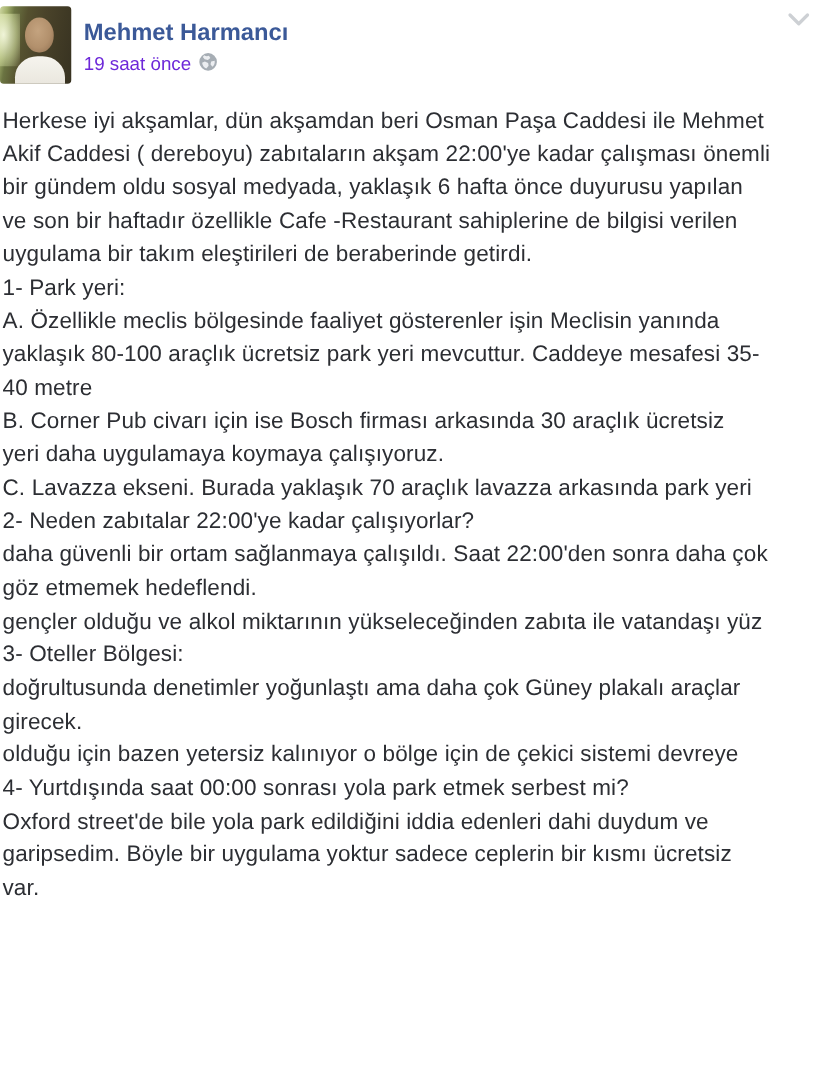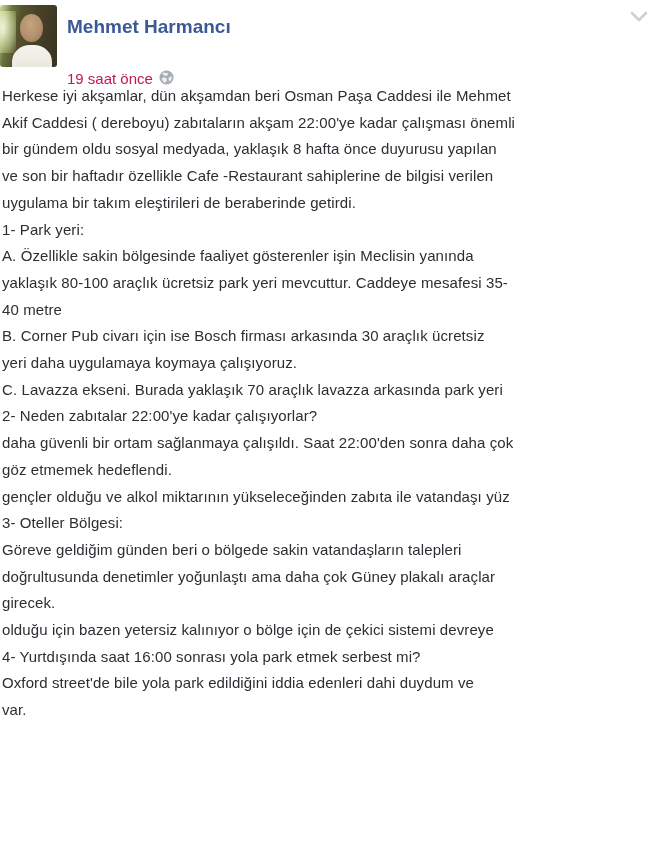--- a/index.html
+++ b/index.html
@@ -52,21 +52,21 @@
     position: absolute; left: 630px; top: 9px;
     width: 18px; height: 12px; cursor: pointer;
   }
 
   
   .post-body {
     position: absolute; left: 2px; top: 83px; width: 648px;
     overflow: hidden;
   }
   .body-line {
-    font-size: 15px; line-height: 26.7px;
+    font-size: 18px; line-height: 26.7px;
     white-space: pre; letter-spacing: 0.1px;
   }
 
   
   .cutoff-strip {
     position: absolute; left: 0; top: 858px; width: 650px; height: 7px;
     overflow: hidden;
   }
 </style>
 </head>
@@ -77,21 +77,21 @@
   <div class="post-header">
 
     <div class="avatar">
       <span class="avatar-light"></span>
       <span class="avatar-head"></span>
       <span class="avatar-shirt"></span>
     </div>
 
     <a class="author-name" style="color: rgb(59, 89, 152);">Mehmet Harmancı</a>
 
-    <div class="post-meta" style="color: #be185d; margin-top: 28px;">
+    <div class="post-meta" style="color: #6d28d9;">
       <span>19 saat önce</span>
       <span class="globe-icon">
         <svg width="15" height="15" viewBox="0 0 16 16">
           <circle cx="8" cy="8" r="7.5" fill="#a6adb4"></circle>
           <path fill="#eceef1" d="M4.6 2.4c1.3.9 2.8 1 4.1.4l1.2 1.9-2.1 1.6-2.8-.6-1.5-1.8z"></path>
           <path fill="#eceef1" d="M2.9 8.7l2.3-1.1 2.8 1.3.4 2.5-1.9 2.3C4.6 13 3.1 11 2.9 8.7z"></path>
           <path fill="#eceef1" d="M10.6 7.6l3-.6c.3 2.1-.5 4-2 5.2l-1.6-2.1z"></path>
         </svg>
       </span>
     </div>
@@ -100,41 +100,41 @@
       <svg width="18" height="12" viewBox="0 0 18 12">
         <path d="M2 2 L9 9 L16 2" fill="none" stroke="#cdd0d4" stroke-width="2.6" stroke-linecap="round" stroke-linejoin="round"></path>
       </svg>
     </div>
 
   </div>
 
   <div class="post-body" style="color: rgb(44, 46, 51);">
       <div class="body-line">Herkese iyi akşamlar, dün akşamdan beri Osman Paşa Caddesi ile Mehmet</div>
       <div class="body-line">Akif Caddesi ( dereboyu) zabıtaların akşam 22:00'ye kadar çalışması önemli</div>
-      <div class="body-line">bir gündem oldu sosyal medyada, yaklaşık 8 hafta önce duyurusu yapılan</div>
+      <div class="body-line">bir gündem oldu sosyal medyada, yaklaşık 6 hafta önce duyurusu yapılan</div>
       <div class="body-line">ve son bir haftadır özellikle Cafe -Restaurant sahiplerine de bilgisi verilen</div>
       <div class="body-line">uygulama bir takım eleştirileri de beraberinde getirdi.</div>
       <div class="body-line">1- Park yeri:</div>
-      <div class="body-line">A. Özellikle sakin bölgesinde faaliyet gösterenler işin Meclisin yanında</div>
+      <div class="body-line">A. Özellikle meclis bölgesinde faaliyet gösterenler işin Meclisin yanında</div>
       <div class="body-line">yaklaşık 80-100 araçlık ücretsiz park yeri mevcuttur. Caddeye mesafesi 35-</div>
       <div class="body-line">40 metre</div>
       <div class="body-line">B. Corner Pub civarı için ise Bosch firması arkasında 30 araçlık ücretsiz</div>
       <div class="body-line">yeri daha uygulamaya koymaya çalışıyoruz.</div>
       <div class="body-line">C. Lavazza ekseni. Burada yaklaşık 70 araçlık lavazza arkasında park yeri</div>
       <div class="body-line">2- Neden zabıtalar 22:00'ye kadar çalışıyorlar?</div>
       <div class="body-line">daha güvenli bir ortam sağlanmaya çalışıldı. Saat 22:00'den sonra daha çok</div>
       <div class="body-line">göz etmemek hedeflendi.</div>
       <div class="body-line">gençler olduğu ve alkol miktarının yükseleceğinden zabıta ile vatandaşı yüz</div>
       <div class="body-line">3- Oteller Bölgesi:</div>
-      <div class="body-line">Göreve geldiğim günden beri o bölgede sakin vatandaşların talepleri</div>
       <div class="body-line">doğrultusunda denetimler yoğunlaştı ama daha çok Güney plakalı araçlar</div>
       <div class="body-line">girecek.</div>
       <div class="body-line">olduğu için bazen yetersiz kalınıyor o bölge için de çekici sistemi devreye</div>
-      <div class="body-line">4- Yurtdışında saat 16:00 sonrası yola park etmek serbest mi?</div>
+      <div class="body-line">4- Yurtdışında saat 00:00 sonrası yola park etmek serbest mi?</div>
       <div class="body-line">Oxford street'de bile yola park edildiğini iddia edenleri dahi duydum ve</div>
+      <div class="body-line">garipsedim. Böyle bir uygulama yoktur sadece ceplerin bir kısmı ücretsiz</div>
       <div class="body-line">var.</div>
     </div>
 
   <div class="cutoff-strip">
     
   </div>
 
 </div>
 
 </body></html>

